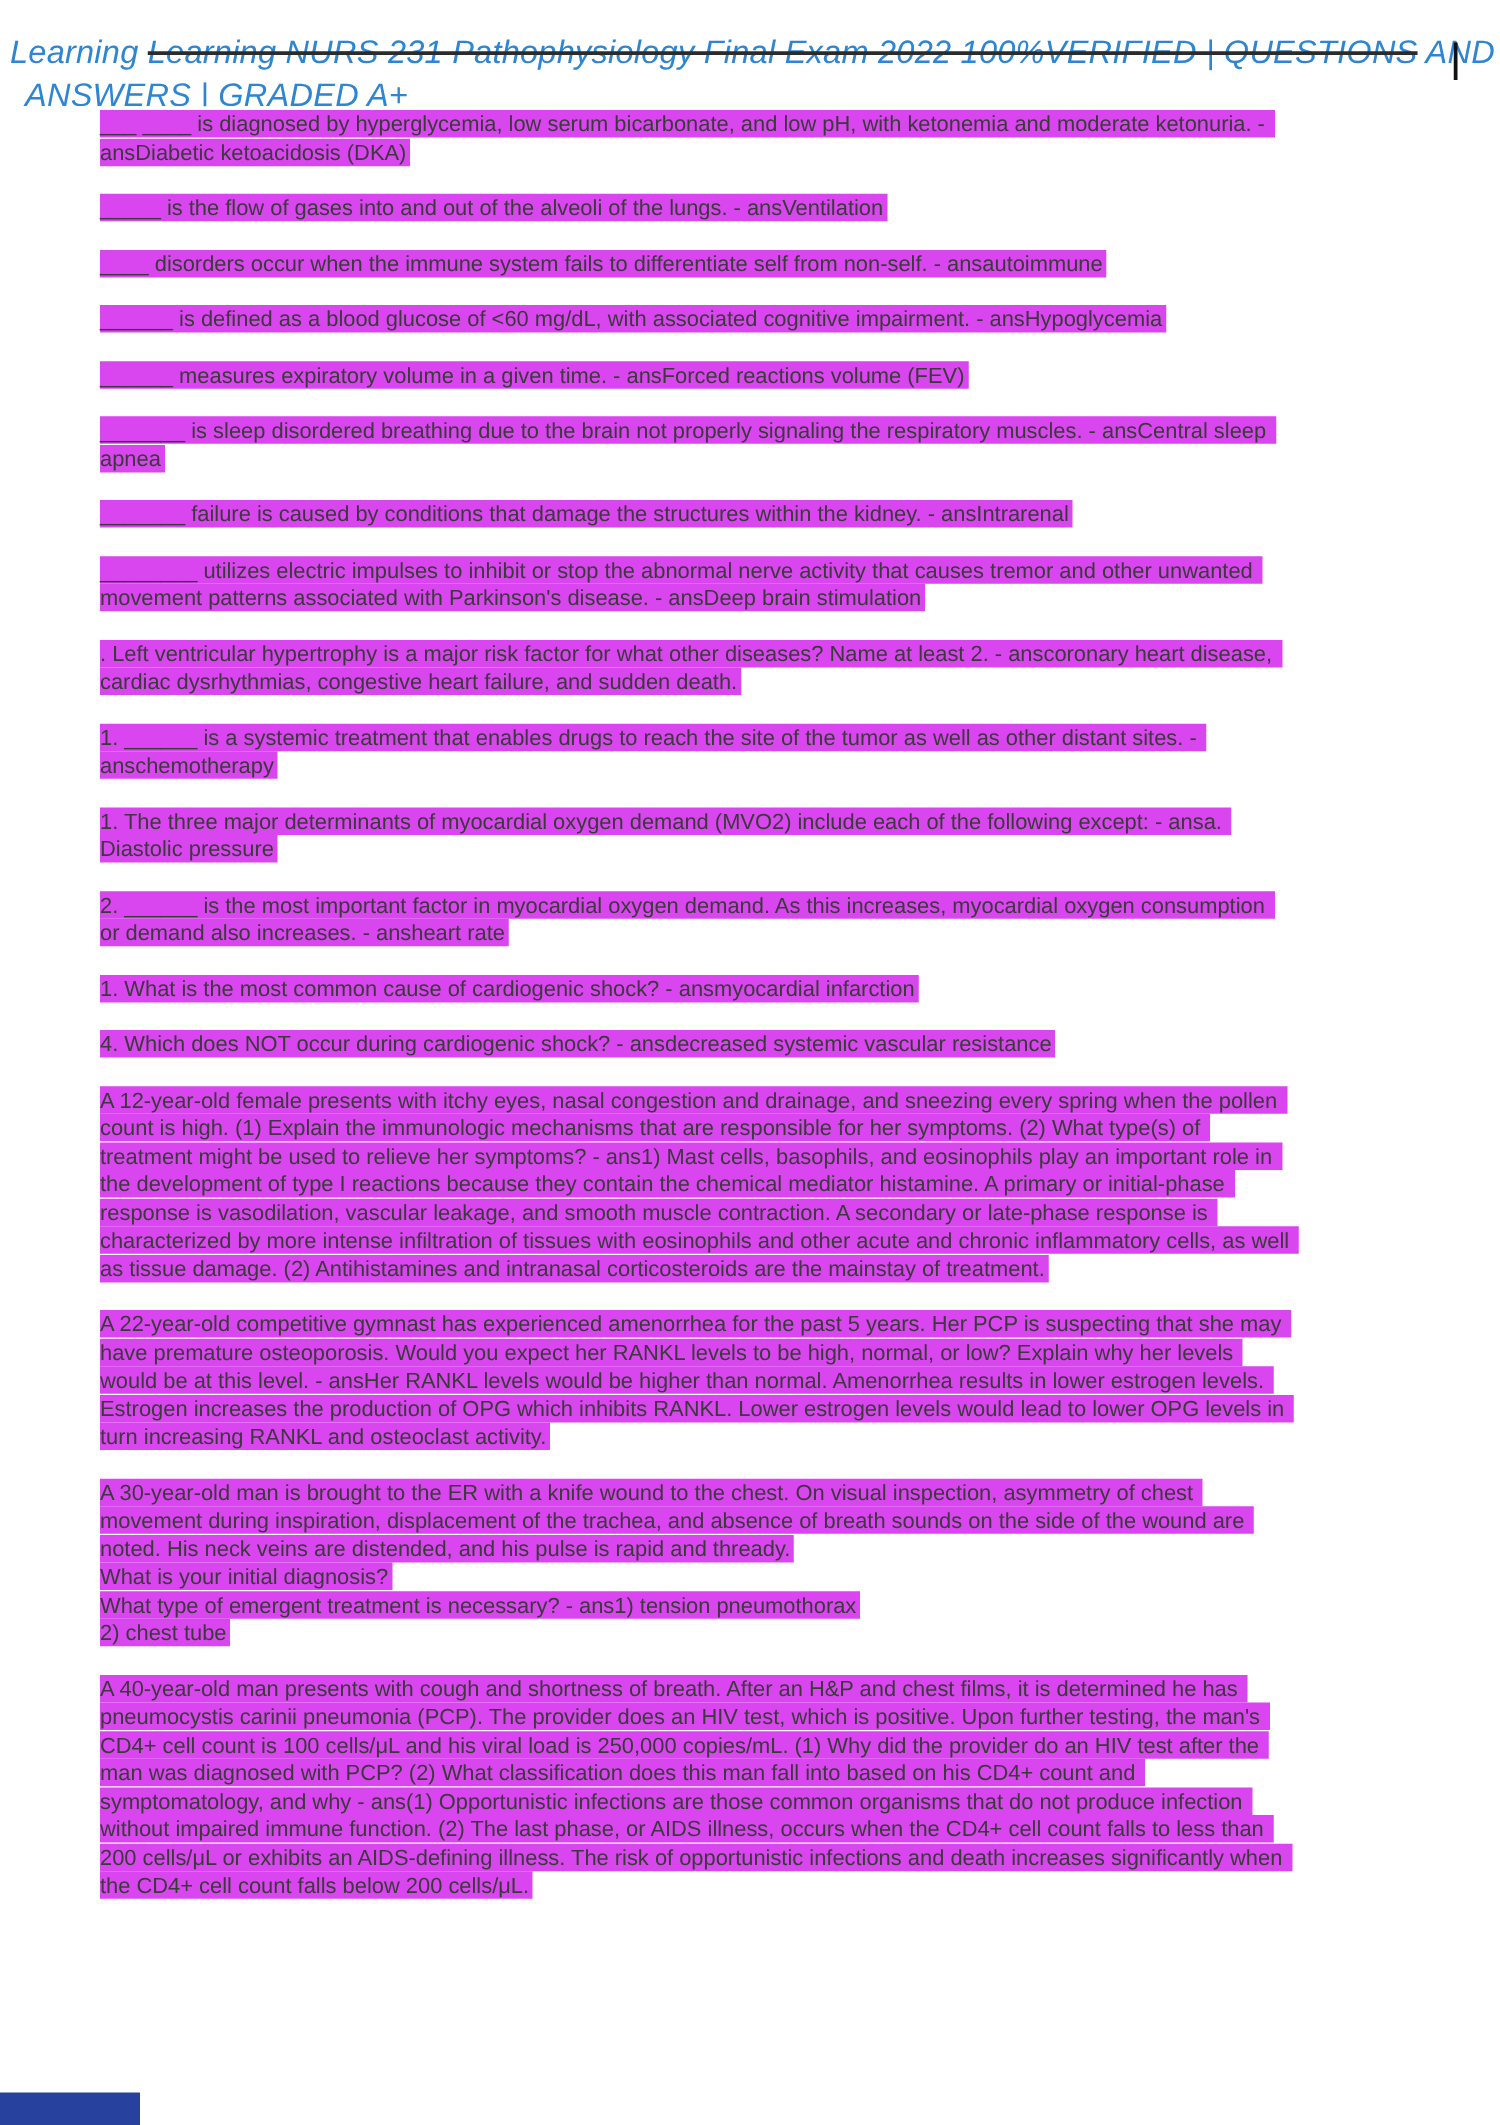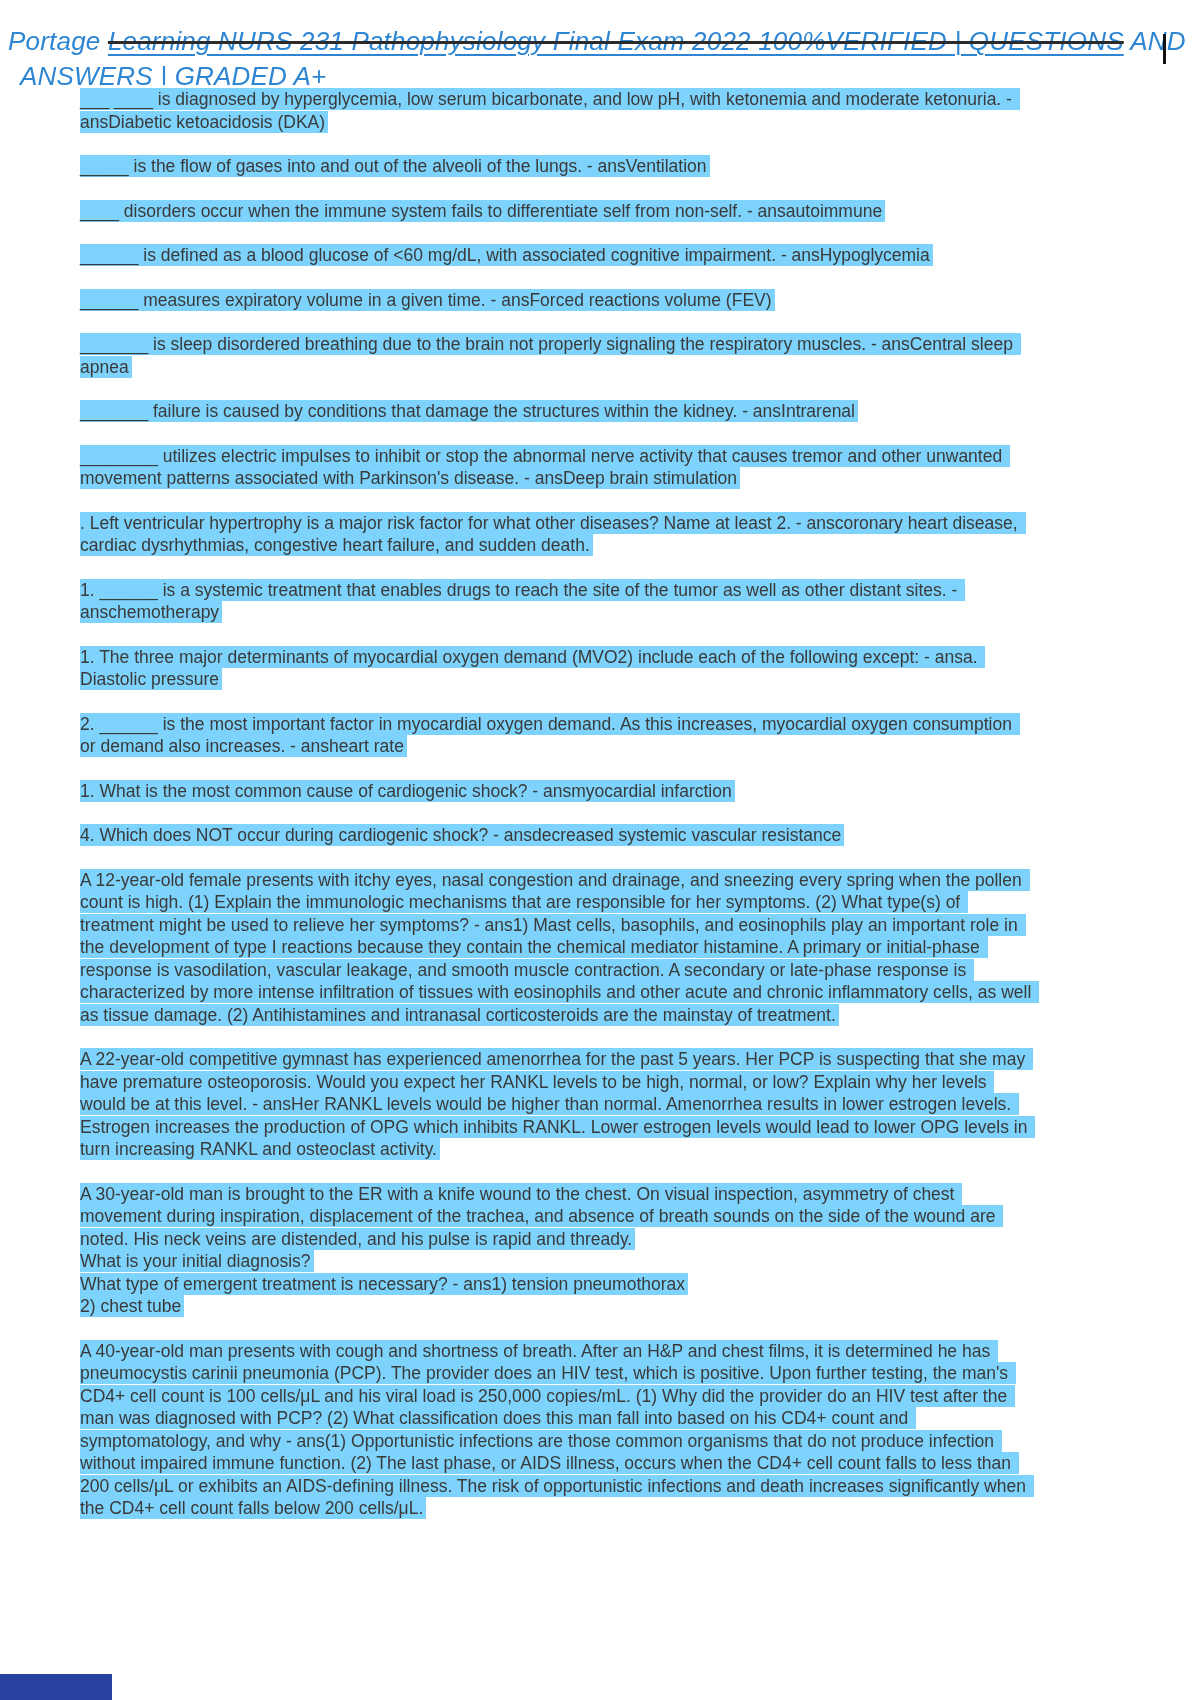--- a/index.html
+++ b/index.html
@@ -18,21 +18,20 @@
   .title-line1{
     font-size:26px;
     font-style:italic;
     font-weight:500;
     color:#2e86d2;
     margin:0;
     white-space:nowrap;
     letter-spacing:0.2px;
   }
   .struck{
-    text-decoration:underline;
     text-decoration-color:#2e86d2;
     text-decoration-thickness:2px;
     text-underline-offset:4px;
   }
   .strike-inner{
     text-decoration:line-through;
     text-decoration-color:#2b2b2b;
     text-decoration-thickness:3px;
   }
   .title-line2-clip{
@@ -61,41 +60,41 @@
     left:80px;top:88px;
     width:952px;
   }
   p.para{
     margin:0 0 22px 0;
     font-size:17.5px;
     line-height:22.5px;
   }
   p.para:last-child{margin-bottom:12px;}
   .hl{
-    background:#7dd3fc;
+    background:#d946ef;
     box-decoration-break:clone;
     -webkit-box-decoration-break:clone;
     padding:1px 3px 1px 0;
     white-space:pre-wrap;
   }
   
   .corner-bar{
     position:absolute;
     left:0;bottom:0;
     width:112px;height:26px;
     background:#26429e;
   }
 </style>
 </head>
 <body>
 
 <div id="page">
 
   <div class="title-block">
-    <h1 class="title-line1"><span>Portage </span><span class="struck"><span class="strike-inner">Learning NURS 231 Pathophysiology Final Exam 2022 100%VERIFIED | QUESTIONS</span></span><span> AND</span></h1>
+    <h1 class="title-line1"><span>Learning </span><span class="struck"><span class="strike-inner">Learning NURS 231 Pathophysiology Final Exam 2022 100%VERIFIED | QUESTIONS</span></span><span> AND</span></h1>
     <div class="text-cursor"></div>
     <div class="title-line2-clip">
       <span class="title-line2 struck">ANSWERS | GRADED A+</span>
     </div>
   </div>
 
   <div class="content">
     <p class="para"><span class="hl">___ ____ is diagnosed by hyperglycemia, low serum bicarbonate, and low pH, with ketonemia and moderate ketonuria. - ansDiabetic ketoacidosis (DKA)</span></p>
     <p class="para"><span class="hl">_____ is the flow of gases into and out of the alveoli of the lungs. - ansVentilation</span></p>
     <p class="para"><span class="hl">____ disorders occur when the immune system fails to differentiate self from non-self. - ansautoimmune</span></p>

